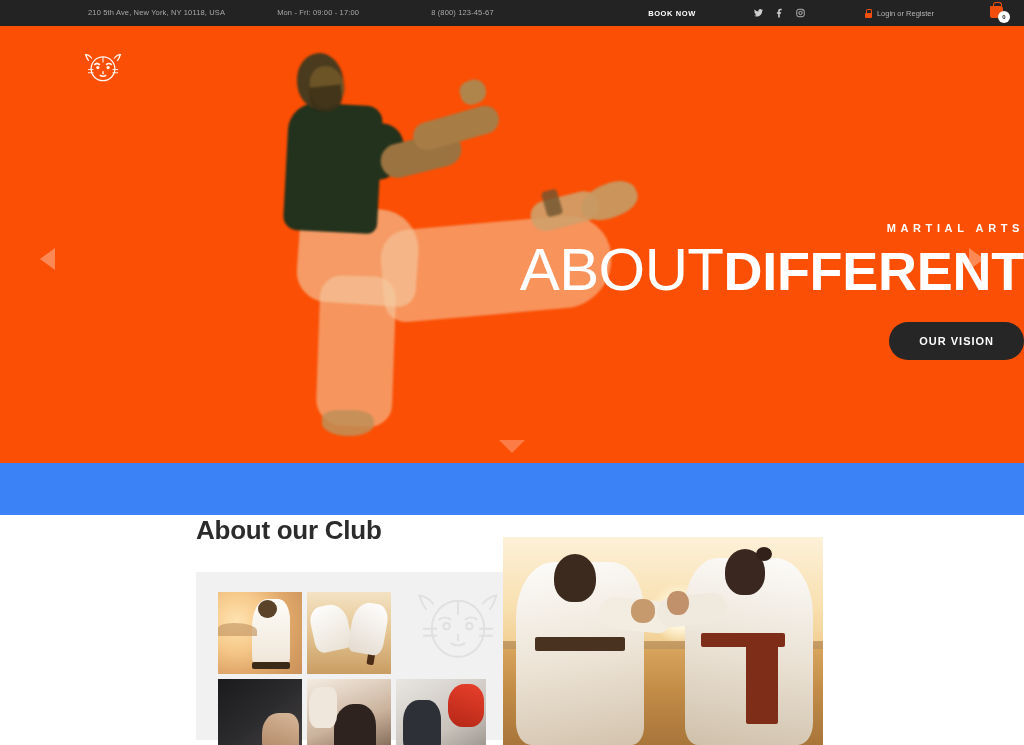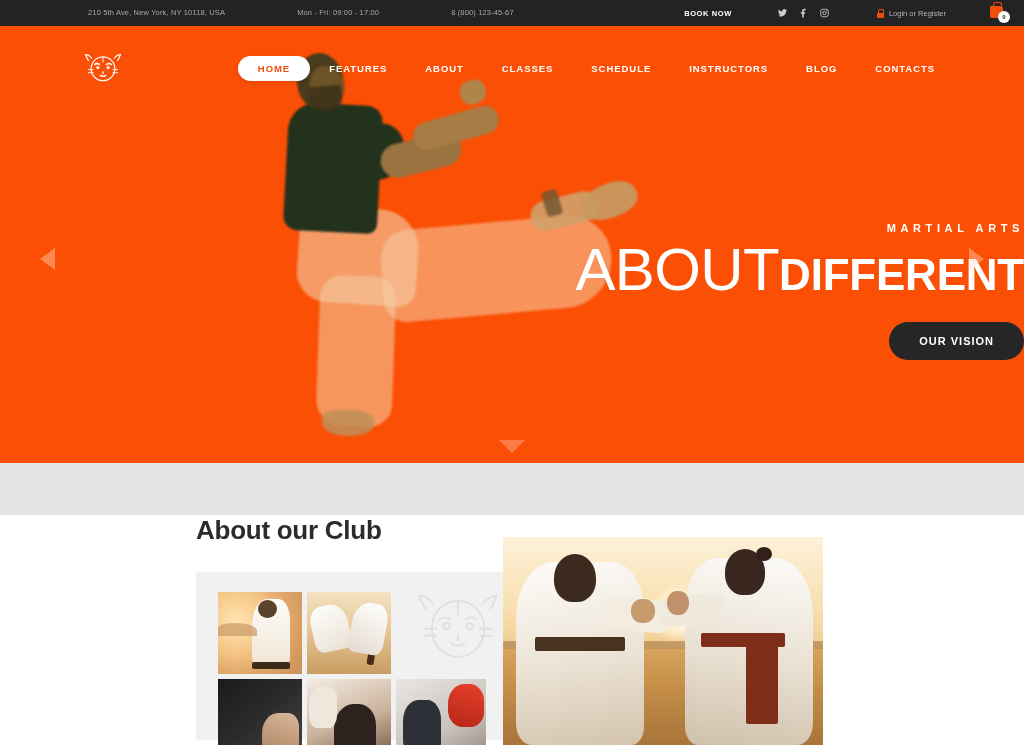--- a/index.html
+++ b/index.html
@@ -21,23 +21,23 @@
     z-index:30;
   }
   .tb-left { display:flex; align-items:center; gap:0; padding-left:88px; }
   .tb-item {
     color:#a8a8a8;
     font-size:7.5px;
     letter-spacing:.02em;
     white-space:nowrap;
     line-height:26px;
   }
-  .tb-item.i2 { margin-left:72px;text-align:right; }
+  .tb-item.i2 { margin-left:52px;text-align:right; }
   .tb-item.i3 { margin-left:72px; }
-  .tb-right { margin-left:auto; display:flex; align-items:center; }
+  .tb-right { margin-left:auto; display:flex; align-items:center;gap:12px; }
   .tb-book {
     color:#ffffff;
     font-size:7.5px;
     font-weight:bold;
     letter-spacing:.08em;
     white-space:nowrap;
   }
   .tb-socials { display:flex; align-items:center; gap:8px; margin-left:44px; }
   .soc {
     width:13px; height:13px;
@@ -225,21 +225,21 @@
     font-weight:bold;
     letter-spacing:.42em;
     margin-left:-206px;
     margin-bottom:6px;
   }
   .headline { line-height:1; white-space:nowrap; }
   .h-light {
     color:#ffffff; font-size:60px; font-weight:normal; letter-spacing:-.01em;
   }
   .h-bold {
-    color:#ffffff; font-size:44px; font-weight:bold; letter-spacing:-.005em;
+    color:#ffffff; font-size:54px; font-weight:bold; letter-spacing:-.005em;
   }
   .hero-btn {
     display:inline-block;
     margin-top:22px;
     background:#262626;
     color:#ffffff;
     font-size:11px;
     font-weight:bold;
     letter-spacing:.09em;
     padding:13px 30px;
@@ -260,21 +260,21 @@
   .scroll-ind {
     position:absolute; left:50%; bottom:10px; transform:translateX(-50%);
     width:0; height:0;
     border-left:13px solid transparent;
     border-right:13px solid transparent;
     border-top:13px solid rgba(255,255,255,.26);
     z-index:16; cursor:pointer;
   }
 
   
-  .about { background:#e5e5e5; padding:52px 0 0 0; position:relative; }
+  .about { background:#3b82f6; padding:52px 0 0 0; position:relative; }
   .about-inner { width:1024px; position:relative; }
   .about-title {
     position:absolute; left:196px; top:0;
     color:#2b2b2b;
     font-size:26px;
     font-weight:bold;
     letter-spacing:-.01em;
   }
 
   .gallery-panel {
@@ -550,30 +550,20 @@
           <path d="M13 16c2-2 5-2 7 0M28 16c2-2 5-2 7 0" stroke-width="2"></path>
           <ellipse cx="17.5" cy="19.5" rx="2.1" ry="2.1" fill="#ffffff" stroke="none"></ellipse>
           <ellipse cx="30.5" cy="19.5" rx="2.1" ry="2.1" fill="#ffffff" stroke="none"></ellipse>
           <path d="M24 24v4M20 29c2 2 6 2 8 0" stroke-width="1.8"></path>
           <path d="M5 22h7M5 26h7M36 22h7M36 26h7" stroke-width="1.2"></path>
           <path d="M24 6v7" stroke-width="1.4"></path>
         </svg>
       </span>
     </div>
 
-    <nav class="nav">
-      <span class="nav-item active">HOME</span>
-      <span class="nav-item">FEATURES</span>
-      <span class="nav-item">ABOUT</span>
-      <span class="nav-item">CLASSES</span>
-      <span class="nav-item">SCHEDULE</span>
-      <span class="nav-item">INSTRUCTORS</span>
-      <span class="nav-item">BLOG</span>
-      <span class="nav-item">CONTACTS</span>
-    </nav>
   </div>
 
   <div class="hero-copy">
     <div class="kicker">MARTIAL ARTS</div>
     <div class="headline">
       <span class="h-light">ABOUT</span><span class="h-bold">DIFFERENT</span>
     </div>
     <div class="hero-btn">OUR VISION</div>
   </div>
 

